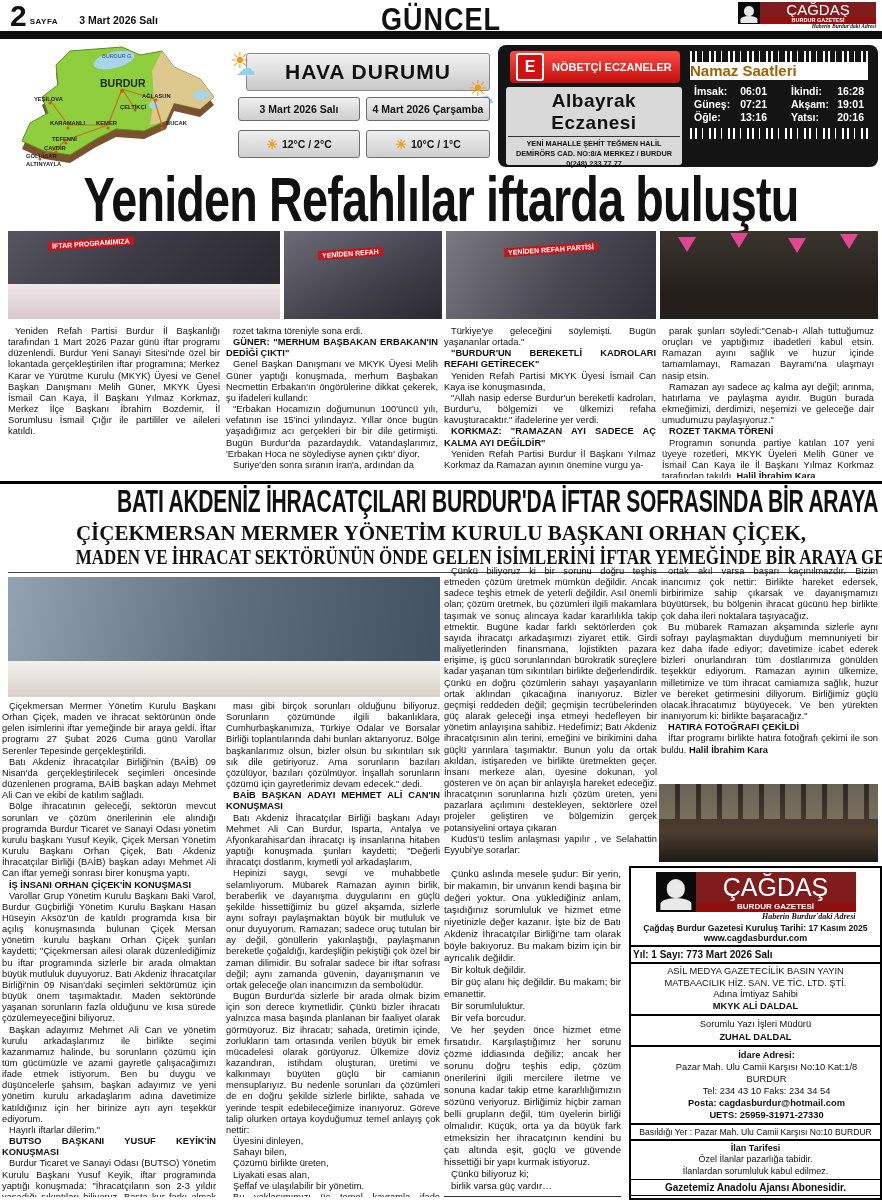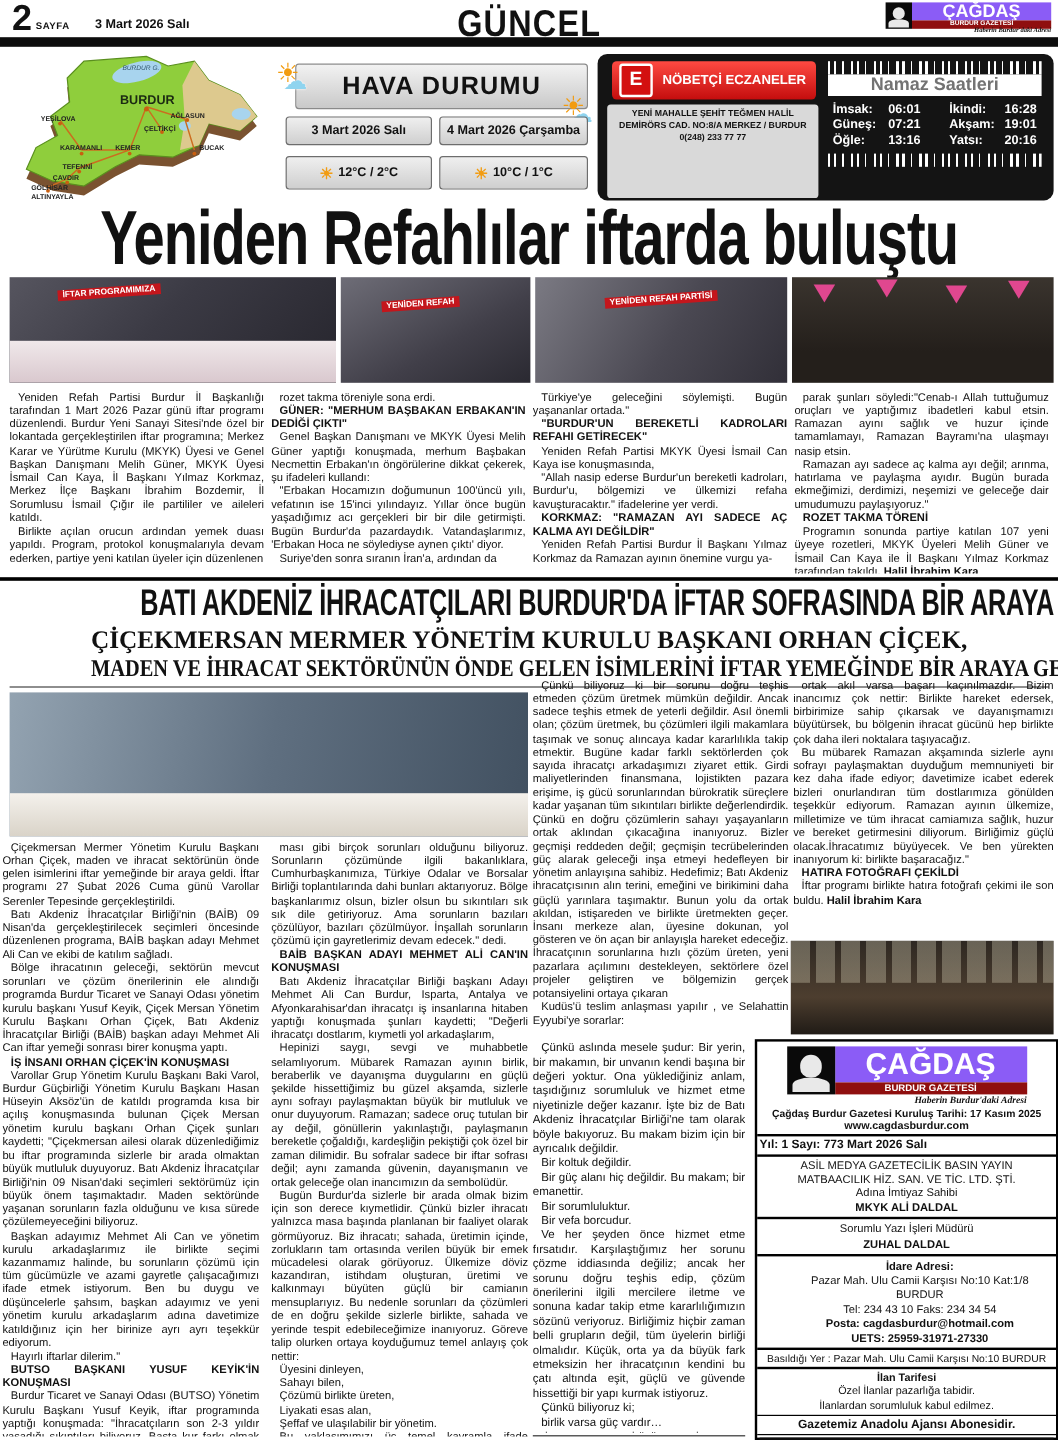--- a/index.html
+++ b/index.html
@@ -12,21 +12,21 @@
   .hdr-date{font-size:10.5px;font-weight:bold;}
   .guncel{font-size:27px;font-weight:bold;letter-spacing:1px;transform:scaleY(1.15);transform-origin:top;}
   .blackbar{background:#0d0d0d;}
   
   .brand{display:flex;align-items:stretch;}
   .brand .bust{background:#0a0a0a;position:relative;flex:0 0 auto;}
   .brand .bust:before{content:"";position:absolute;left:50%;top:18%;width:46%;height:46%;
       transform:translateX(-50%);background:#e9e9e9;border-radius:50% 50% 45% 45%;}
   .brand .bust:after{content:"";position:absolute;left:50%;bottom:6%;width:78%;height:30%;
       transform:translateX(-50%);background:#e9e9e9;border-radius:50% 50% 0 0;}
-  .brand .btxt{background:#8b5cf6;color:#fff;font-weight:bold;text-align:center;line-height:1;
+  .brand .btxt{background:#7f1d1d;color:#fff;font-weight:normal;text-align:center;line-height:1;
       display:flex;flex-direction:column;justify-content:center;flex:1;}
   .brand .bsub{background:#8f0f0f;color:#fff;font-weight:bold;text-align:center;line-height:1.2;}
   .brand-tag{font-family:"Liberation Serif",serif;font-style:italic;font-weight:bold;text-align:right;line-height:1;}
   
   .havabar{background:linear-gradient(#f2f2f2,#c9c9c9);border:1px solid #8a8a8a;border-radius:3px;
       display:flex;align-items:center;justify-content:center;font-size:21px;font-weight:bold;letter-spacing:1px;}
   .suncloud{position:relative;width:34px;height:28px;}
   .suncloud .sun{position:absolute;left:2px;top:0;font-size:22px;color:#f29c11;line-height:1;}
   .suncloud .cloud{position:absolute;left:8px;top:8px;font-size:20px;color:#8fd4ef;line-height:1;
       text-shadow:0 0 2px #fff;}
@@ -34,21 +34,21 @@
       display:flex;align-items:center;justify-content:center;font-size:10.5px;font-weight:bold;gap:4px;}
   .blackpanel{background:#141414;border-radius:8px;}
   .eczhdr{background:linear-gradient(#ff4a42,#c40d0d);border-radius:4px;color:#fff;display:flex;
       align-items:center;gap:8px;padding:0 6px;font-weight:bold;font-size:11px;}
   .elogo{width:24px;height:24px;background:#d31010;border:2px solid #fff;border-radius:3px;color:#fff;
       font-size:16px;font-weight:bold;display:flex;align-items:center;justify-content:center;flex:0 0 auto;}
   .eczbody{background:#d9d9d9;border-radius:3px;text-align:center;padding:3px 2px;}
   .eczname{font-size:19px;font-weight:bold;letter-spacing:.5px;border-bottom:1px solid #333;padding-bottom:2px;margin-bottom:2px;}
   .eczaddr{font-size:7.3px;font-weight:bold;line-height:1.35;}
   .skyline{height:11px;background:repeating-linear-gradient(90deg,#fff 0 2px,#141414 2px 5px,#fff 5px 7px,#141414 7px 12px,#fff 12px 13px,#141414 13px 19px);}
-  .namaztitle{background:#fff;color:#737373;font-size:15px;font-weight:bold;text-align:center;line-height:18px;}
+  .namaztitle{background:#fff;color:#a16207;font-size:15px;font-weight:bold;line-height:18px;}
   .ntimes{display:grid;grid-template-columns:1fr 1fr;gap:1px 24px;padding:5px 4px 2px 4px;}
   .ntimes .row{display:flex;justify-content:space-between;color:#fff;font-size:10.5px;font-weight:bold;}
   
   .h1wrap{width:882px;text-align:center;white-space:nowrap;}
   .h1span{display:inline-block;font-size:57px;font-weight:bold;letter-spacing:-1px;
       transform:scale(.82,1.12);transform-origin:center top;line-height:1;}
   .h2span{display:inline-block;font-size:27px;font-weight:bold;letter-spacing:-.3px;
       transform:scale(.78,1.15);transform-origin:center top;line-height:1;}
   .subh{font-family:"Liberation Serif",serif;font-weight:bold;text-align:center;white-space:nowrap;width:882px;}
   .sub1{font-size:21px;}
@@ -160,20 +160,21 @@
     <span style="color:#f29c11;font-size:13px;">☀</span>
     <span>10°C / 1°C</span>
   </div>
 
   <div class="abs blackpanel" style="left:498px;top:45px;width:380px;height:122px;">
     <div class="abs eczhdr" style="left:12px;top:6px;width:158px;height:32px;">
       <span class="elogo">E</span>
       <span>NÖBETÇİ ECZANELER</span>
     </div>
     <div class="abs eczbody" style="left:8px;top:42px;width:172px;height:72px;">
+      <div class="eczname">Albayrak  Eczanesi</div>
       <div class="eczaddr">YENİ MAHALLE ŞEHİT TEĞMEN HALİL</div>
       <div class="eczaddr">DEMİRÖRS CAD. NO:8/A  MERKEZ / BURDUR</div>
       <div class="eczaddr">0(248) 233 77 77</div>
     </div>
     <div class="abs" style="left:192px;top:6px;width:178px;">
       <div class="skyline"></div>
       <div class="namaztitle">Namaz Saatleri</div>
       <div class="ntimes">
         <div class="row">
             <span>İmsak:</span>
@@ -220,21 +221,20 @@
   </div>
   <div class="photo" style="left:660px;top:231px;width:218px;height:88px;background:linear-gradient(#3a342e,#241f1b 70%);">
     <span class="flag" style="left:18px;top:6px;"></span>
     <span class="flag" style="left:70px;top:2px;"></span>
     <span class="flag" style="left:128px;top:7px;"></span>
     <span class="flag" style="left:180px;top:3px;"></span>
   </div>
 
   <div class="col" style="left:8px;top:326px;width:212px;height:152px;">
       <p class="para">Yeniden Refah Partisi Burdur İl Başkanlığı tarafından 1 Mart 2026 Pazar günü iftar programı düzenlendi. Burdur Yeni Sanayi Sitesi'nde özel bir lokantada gerçekleştirilen iftar programına; Merkez Karar ve Yürütme Kurulu (MKYK) Üyesi ve Genel Başkan Danışmanı Melih Güner, MKYK Üyesi İsmail Can Kaya, İl Başkanı Yılmaz Korkmaz, Merkez İlçe Başkanı İbrahim Bozdemir, İl Sorumlusu İsmail Çığır ile partililer ve aileleri katıldı.</p>
-      <p class="para">Birlikte açılan orucun ardından yemek duası yapıldı. Program, protokol konuşmalarıyla devam ederken, partiye yeni katılan üyeler için düzenlenen</p>
     </div>
   <div class="col" style="left:226px;top:326px;width:212px;height:152px;">
       <p class="para">rozet takma töreniyle sona erdi.</p>
       <p class="para hd">GÜNER: "MERHUM BAŞBAKAN ERBAKAN'IN DEDİĞİ ÇIKTI"</p>
       <p class="para">Genel Başkan Danışmanı ve MKYK Üyesi Melih Güner yaptığı konuşmada, merhum Başbakan Necmettin Erbakan'ın öngörülerine dikkat çekerek, şu ifadeleri kullandı:</p>
       <p class="para">"Erbakan Hocamızın doğumunun 100'üncü yılı, vefatının ise 15'inci yılındayız. Yıllar önce bugün yaşadığımız acı gerçekleri bir bir dile getirmişti. Bugün Burdur'da pazardaydık. Vatandaşlarımız, 'Erbakan Hoca ne söylediyse aynen çıktı' diyor.</p>
       <p class="para">Suriye'den sonra sıranın İran'a, ardından da</p>
     </div>
   <div class="col" style="left:444px;top:326px;width:212px;height:152px;">
       <p class="para">Türkiye'ye geleceğini söylemişti. Bugün yaşananlar ortada."</p>

